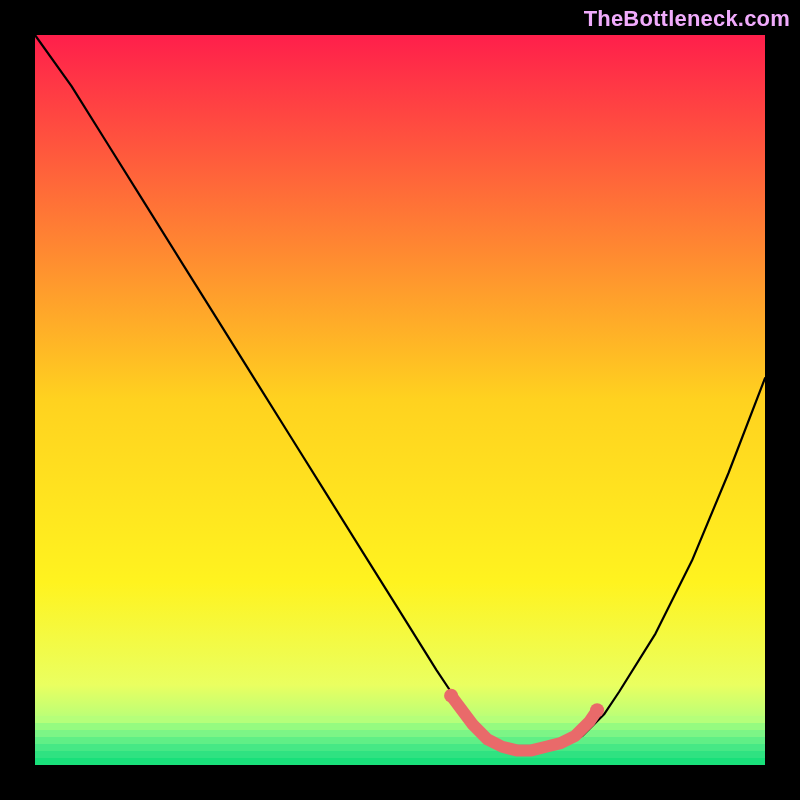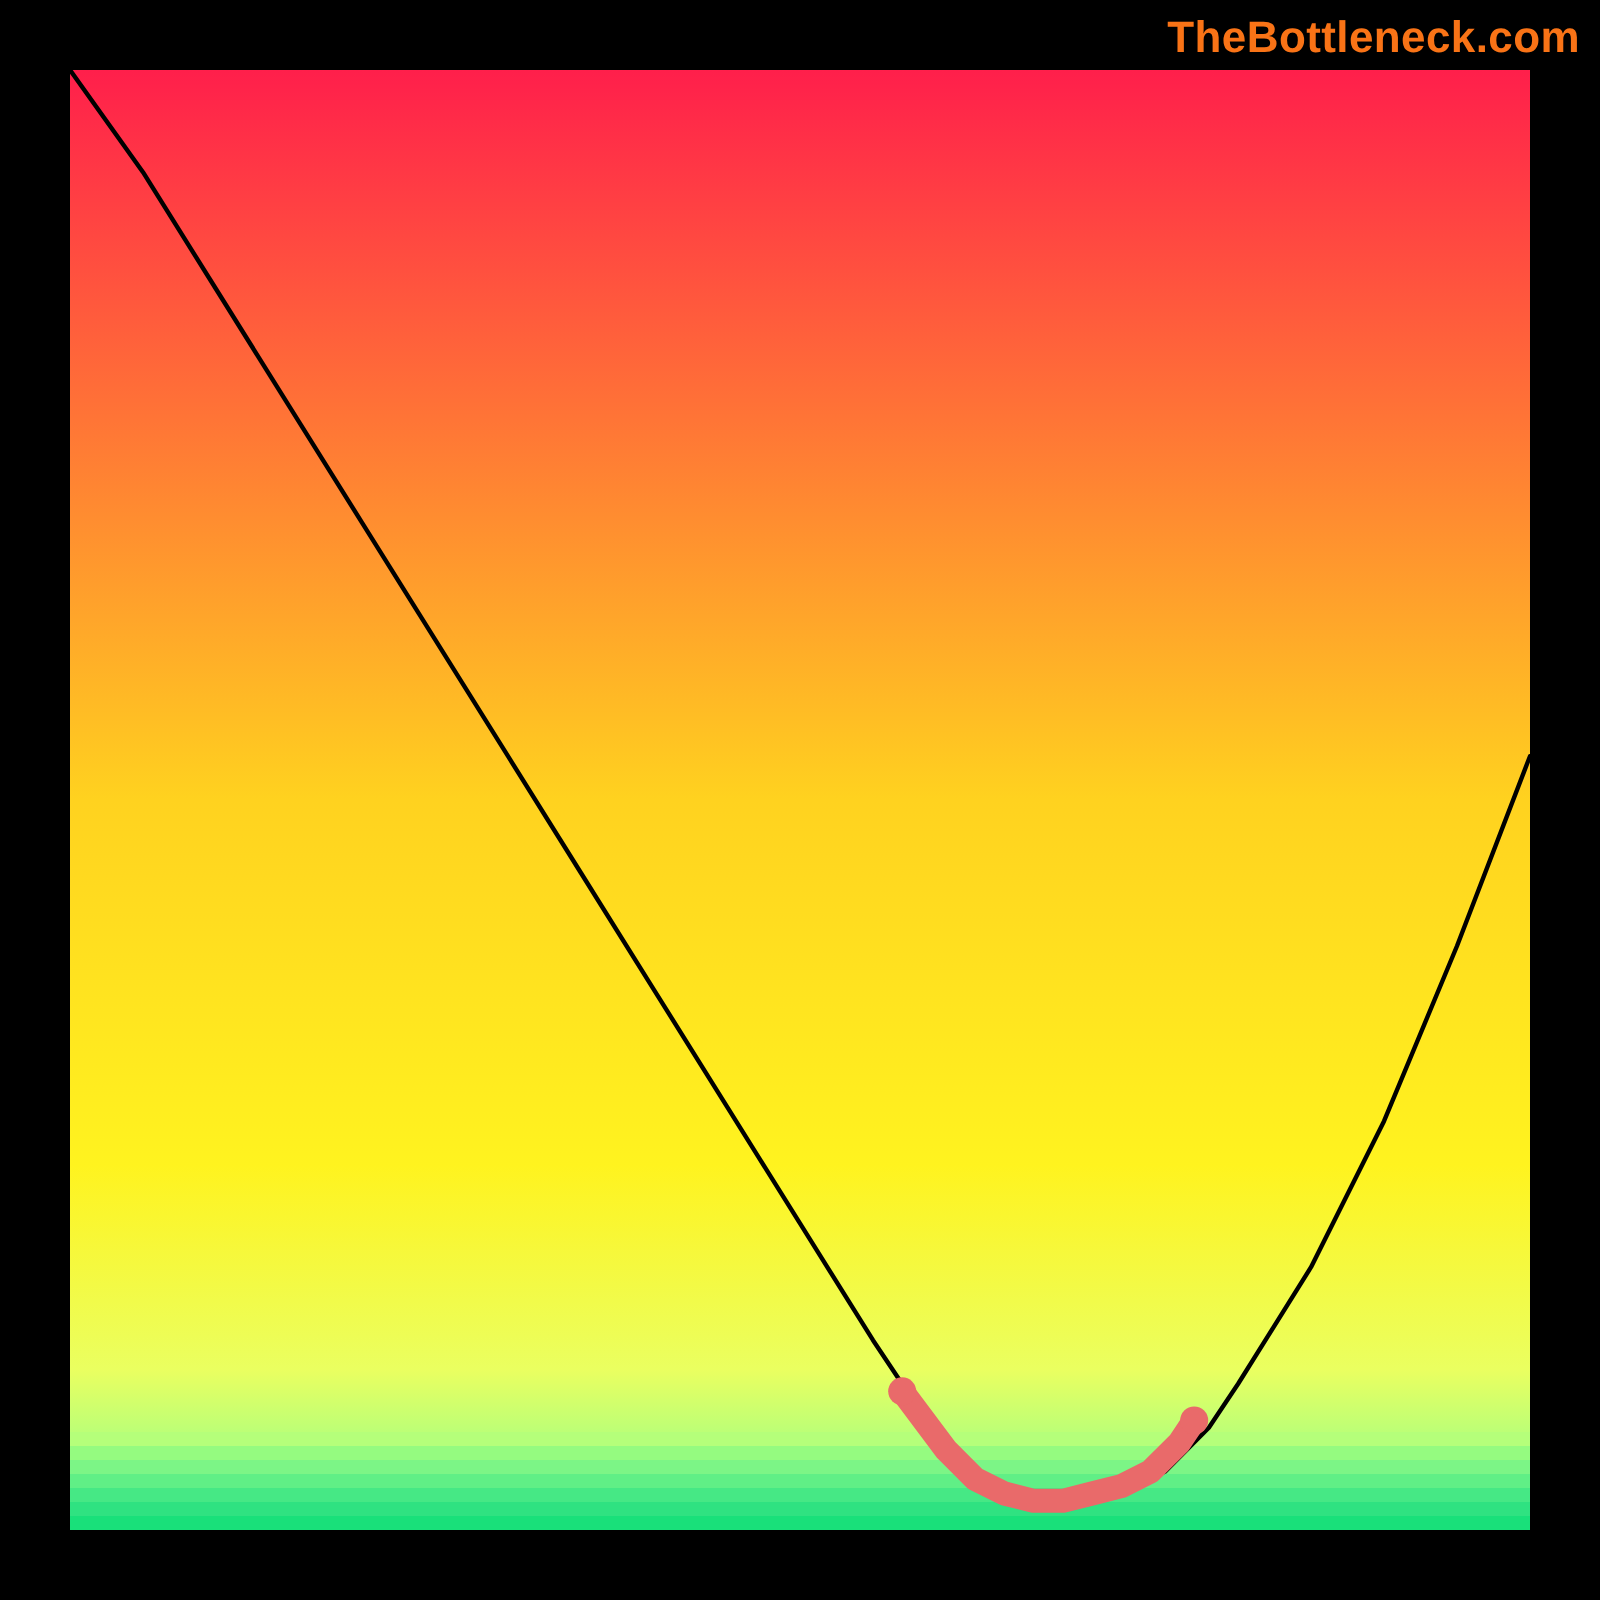--- a/index.html
+++ b/index.html
@@ -10,21 +10,21 @@
     height: 800px;
     background: #000;
   }
   .watermark {
     position: absolute;
     top: 6px;
     right: 10px;
     font-family: Arial, Helvetica, sans-serif;
     font-size: 22px;
     font-weight: 600;
-    color: #f97316;
+    color: #f0abfc;
     letter-spacing: 0.2px;
     z-index: 10;
   }
   .plot-wrap {
     position: absolute;
     left: 35px;
     top: 35px;
     width: 730px;
     height: 730px;
   }

